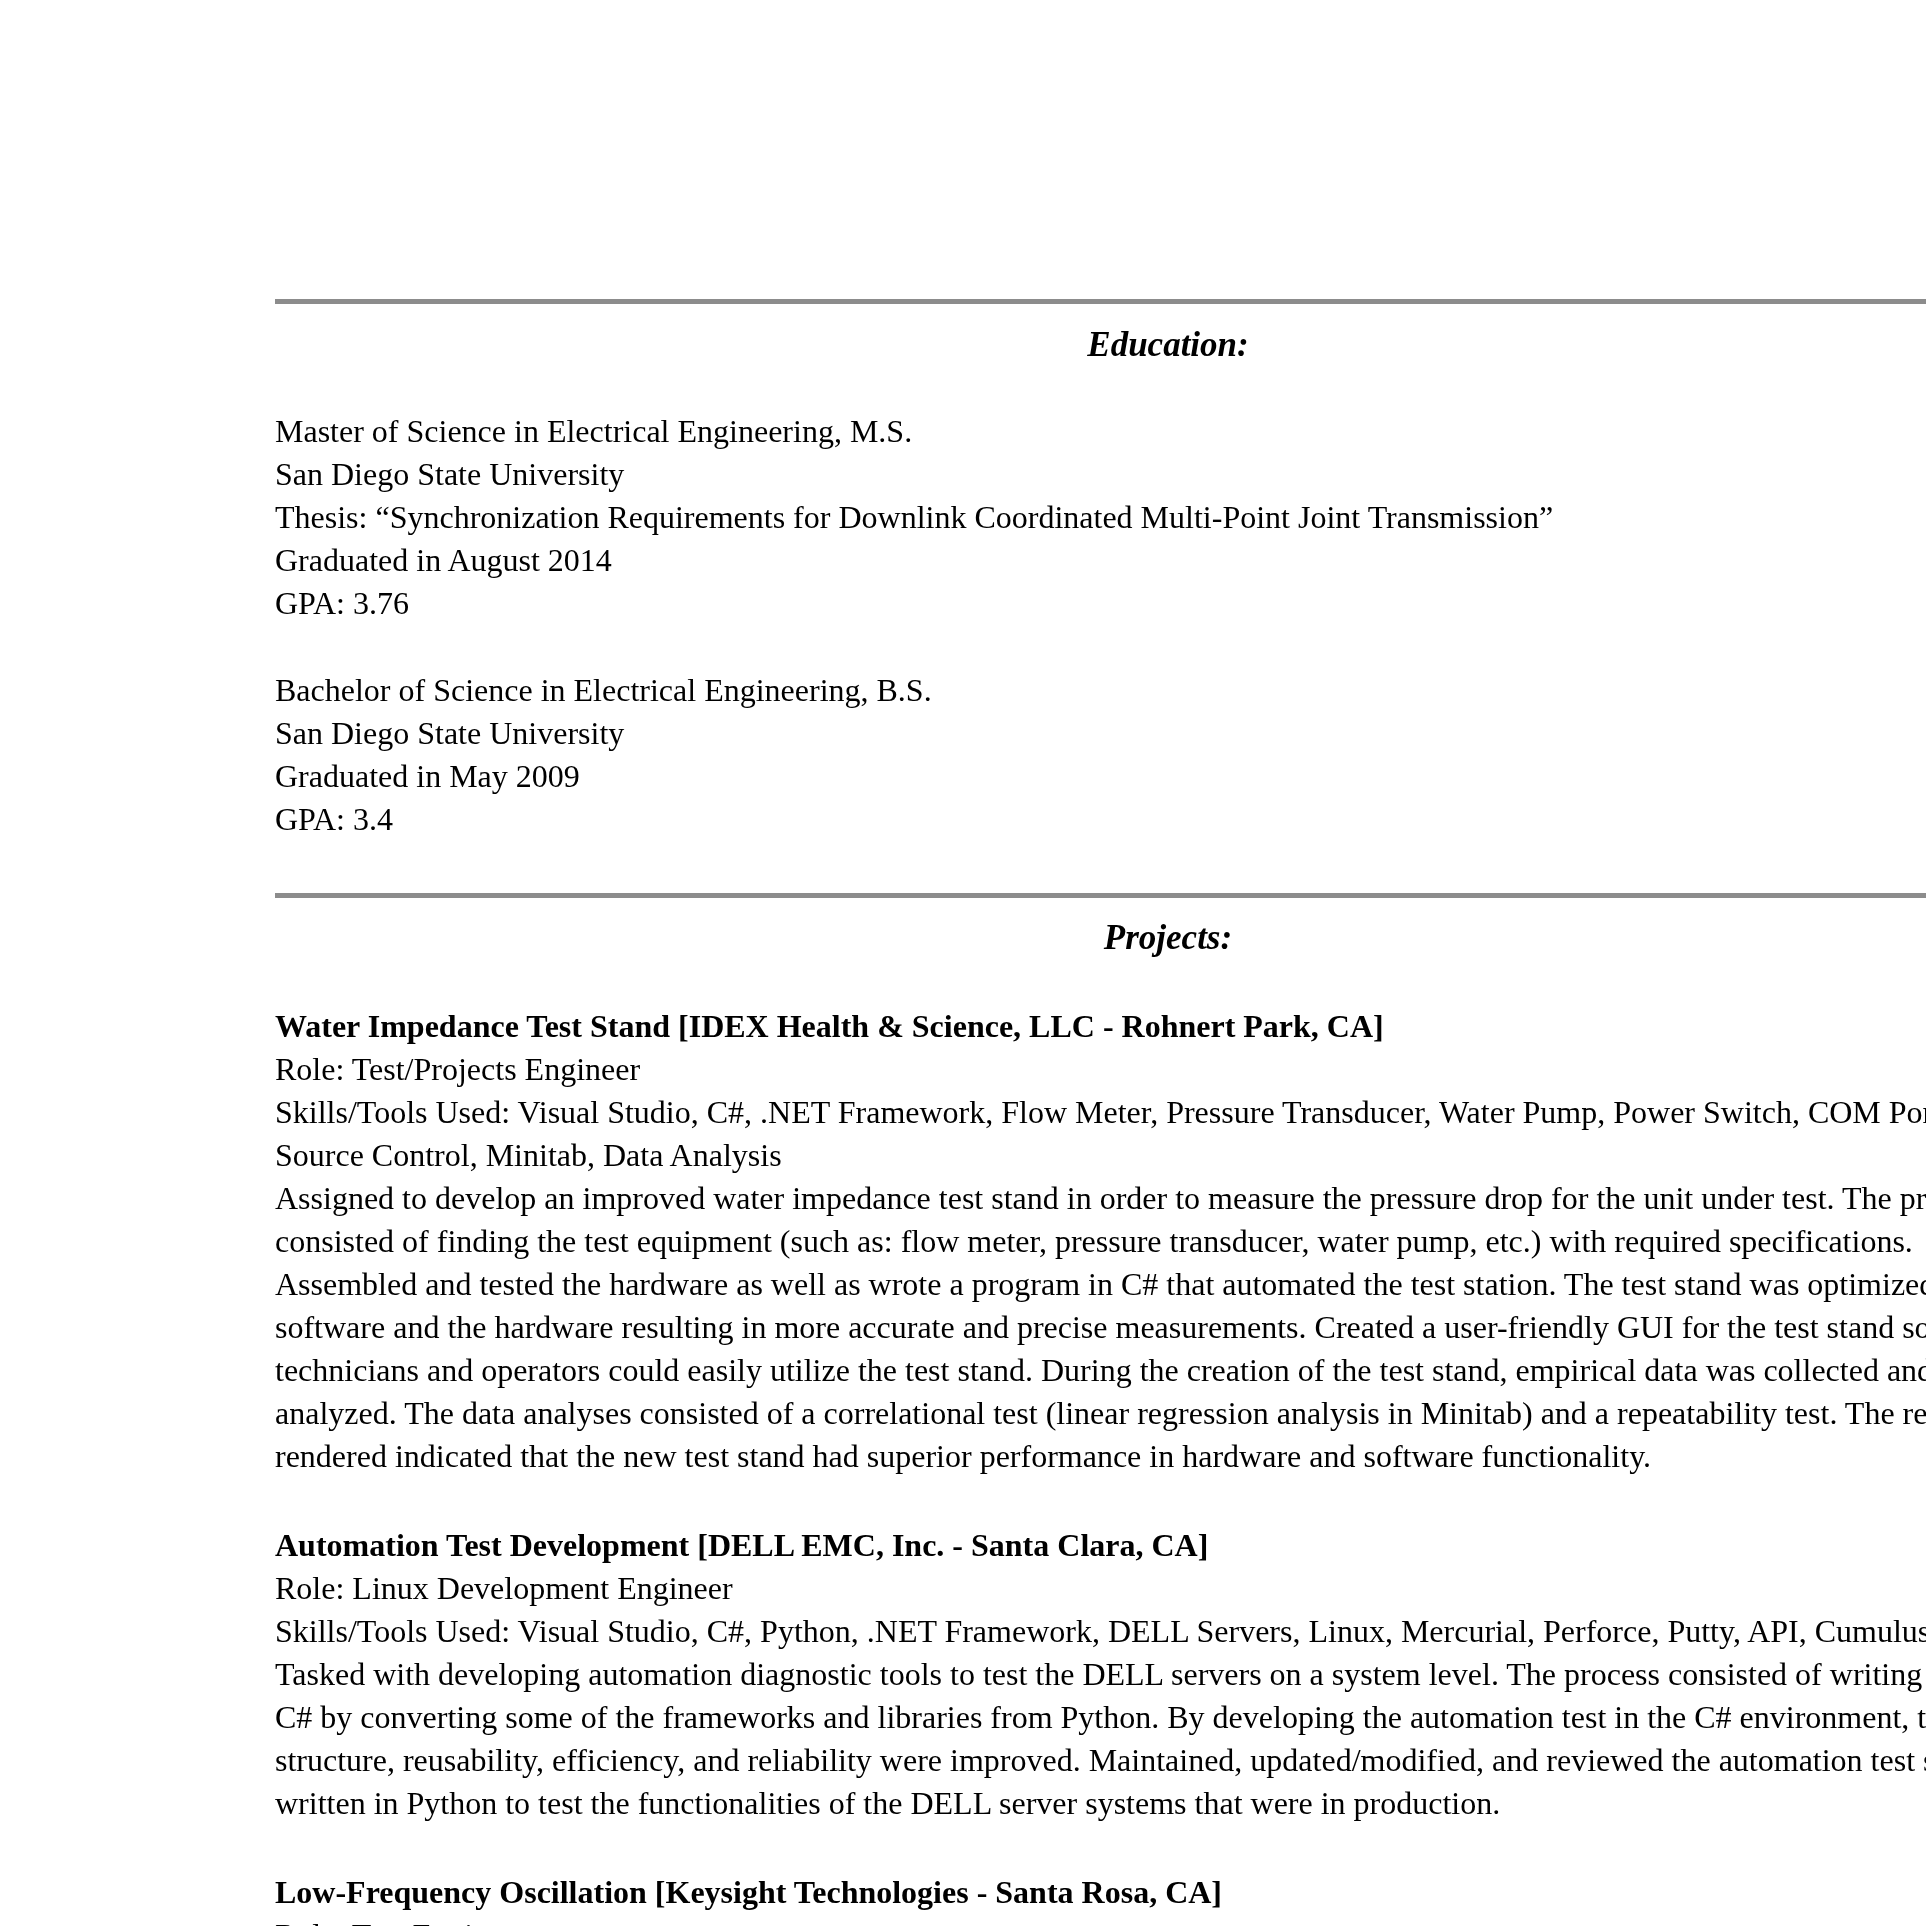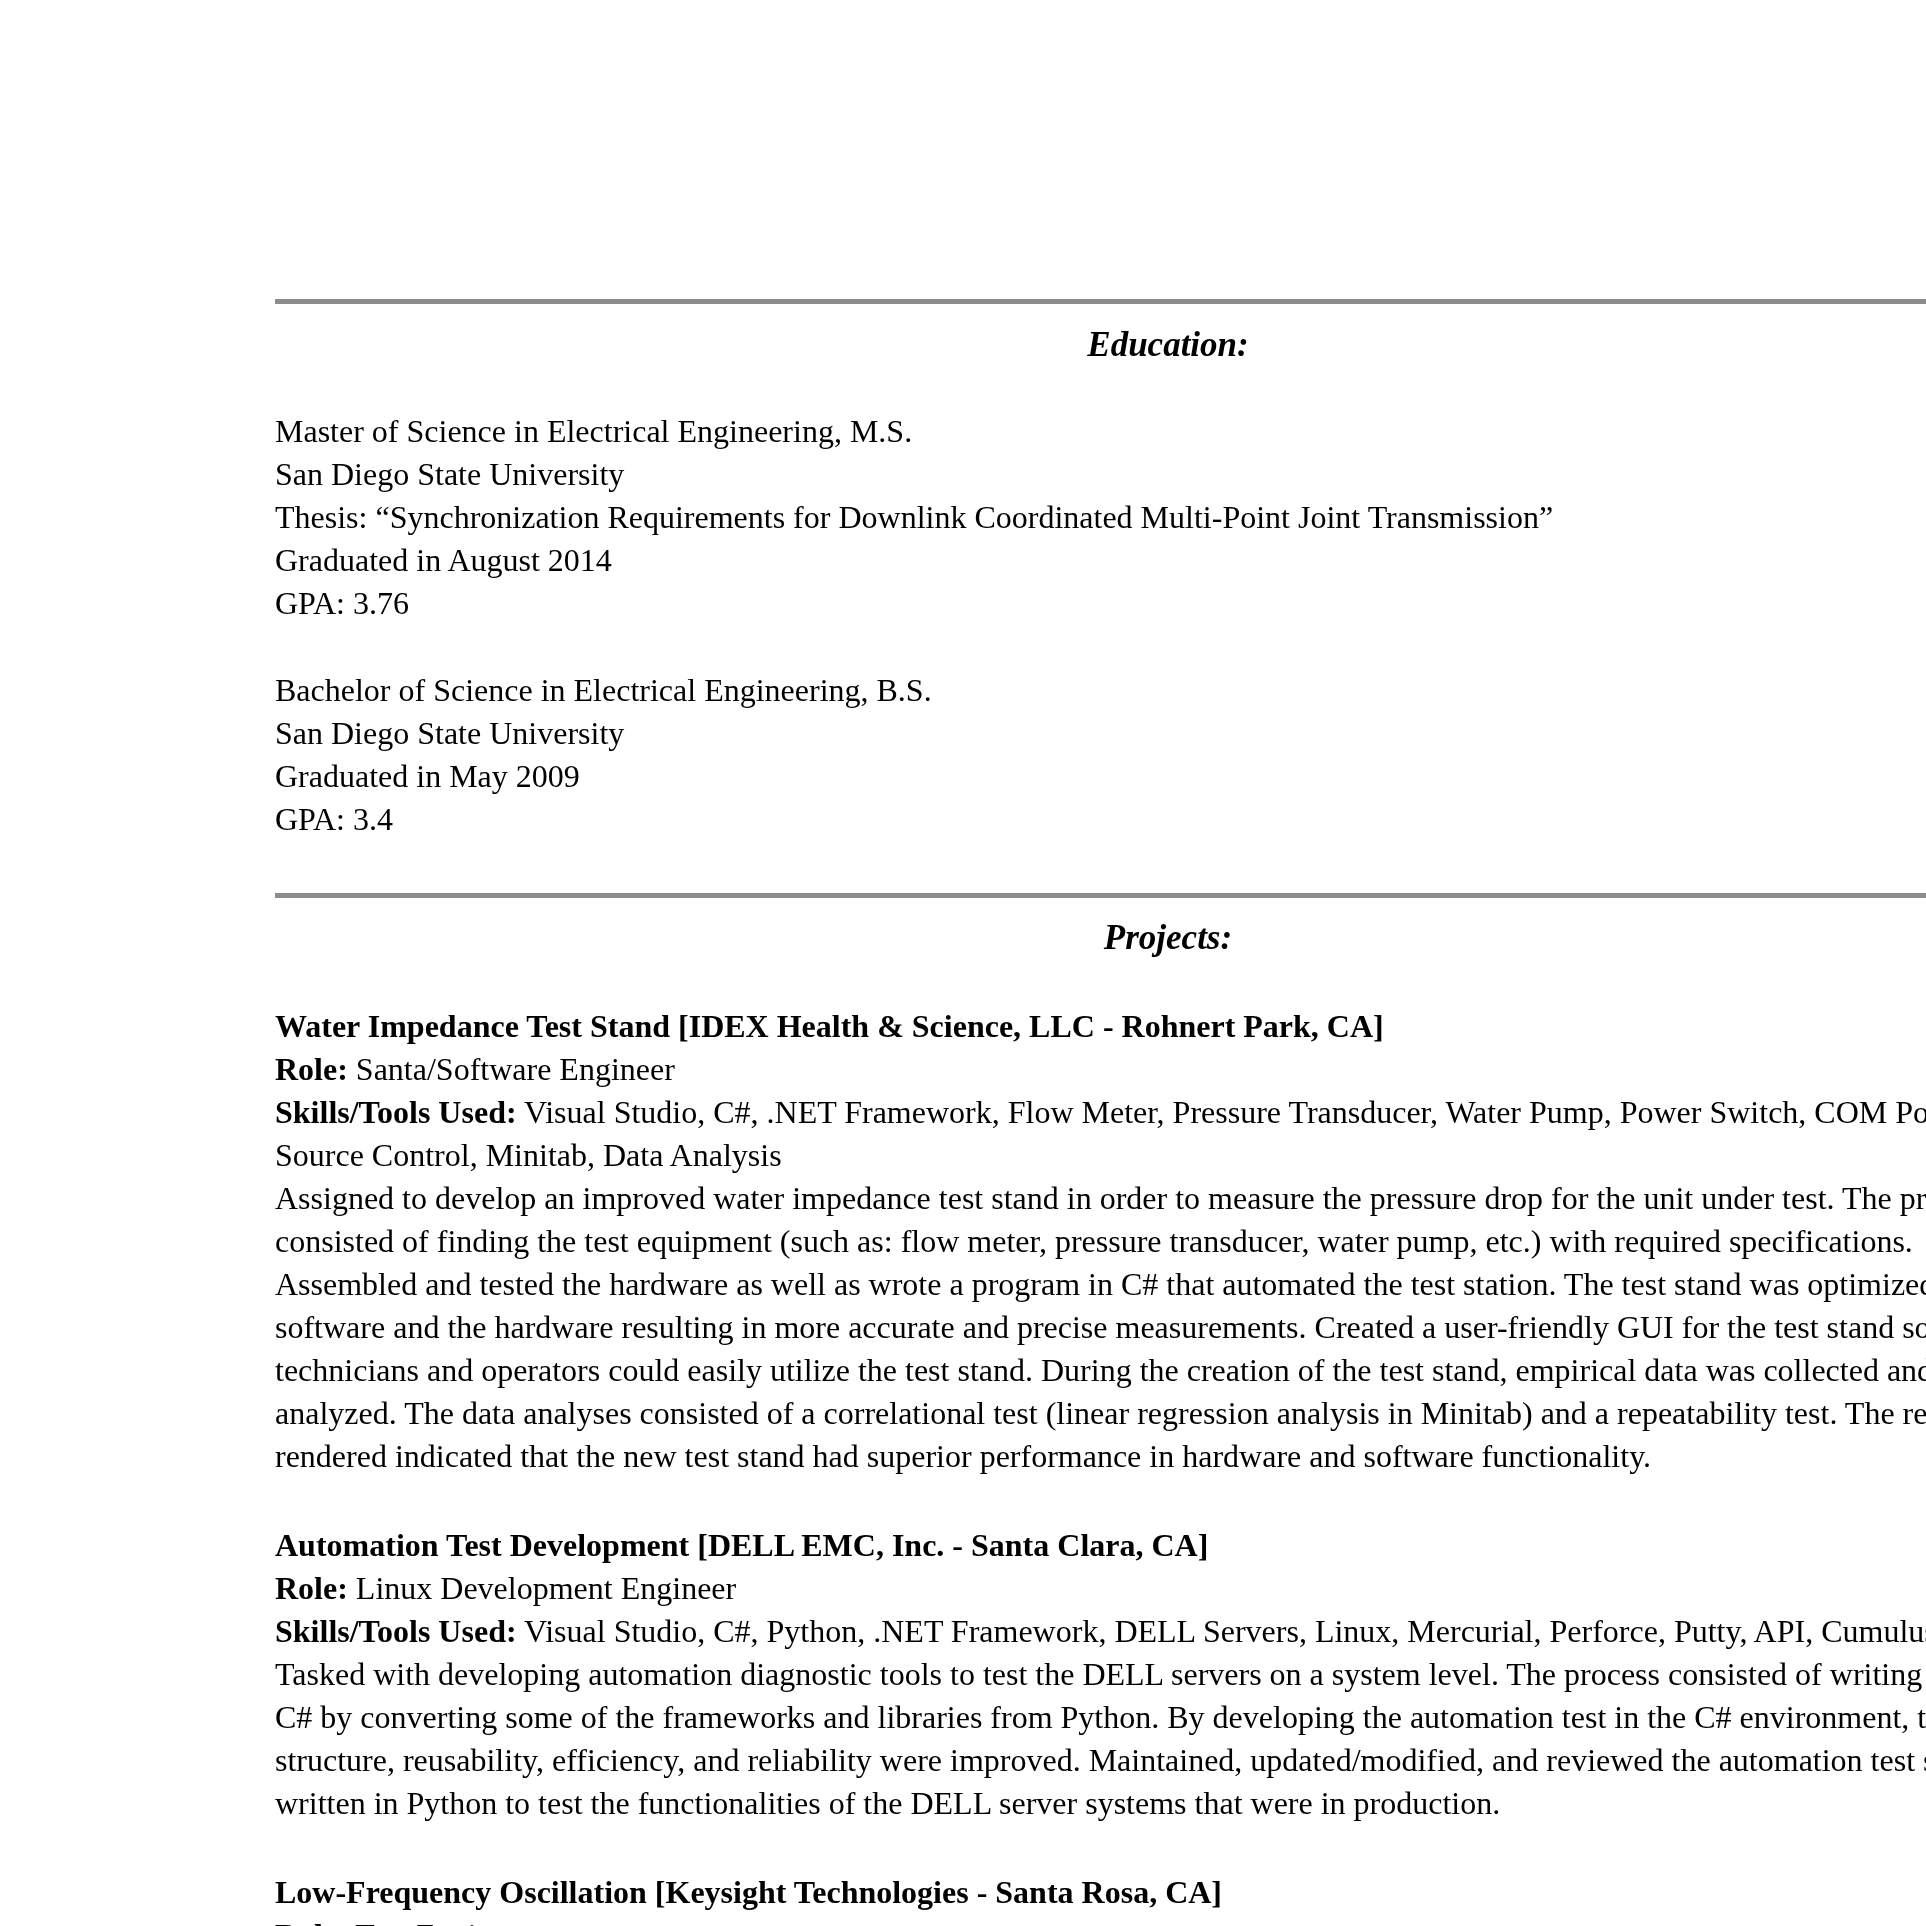--- a/index.html
+++ b/index.html
@@ -29,21 +29,21 @@
     text-align: center;
     font-weight: bold;
     font-style: italic;
     font-size: 35px;
   }
   .edu-entry-first { margin-top: 49px; }
   .edu-entry { margin-top: 44px; }
   .project-first { margin-top: 53px; }
   .project { margin-top: 46px; }
   .proj-title { font-weight: bold; }
-  .b { font-weight: bold; }
+  .b { font-weight: normal; }
   .proj-desc { text-align: left; }
 </style>
 </head>
 <body>
 
 <div class="content">
 
   <div class="rule rule-top" style="border-top-color: rgb(140, 140, 140);"></div>
   <div class="section-heading">Education:</div>
 
@@ -60,21 +60,21 @@
     <div>San Diego State University</div>
     <div>Graduated in May 2009</div>
     <div>GPA: 3.4</div>
   </div>
 
   <div class="rule rule-projects" style="border-top-color: rgb(140, 140, 140);"></div>
   <div class="section-heading">Projects:</div>
 
   <div class="project project-first">
     <div class="proj-title">Water Impedance Test Stand [IDEX Health &amp; Science, LLC - Rohnert Park, CA]</div>
-    <div><span class="b">Role:</span> <span>Santa/Software Engineer</span></div>
+    <div><span class="b">Role:</span> <span>Test/Projects Engineer</span></div>
     <div><span class="b">Skills/Tools Used:</span> <span>Visual Studio, C#, .NET Framework, Flow Meter, Pressure Transducer, Water Pump, Power Switch, COM Ports, Git Source Control, Minitab, Data Analysis</span></div>
     <div class="proj-desc">Assigned to develop an improved water impedance test stand in order to measure the pressure drop for the unit under test. The process consisted of finding the test equipment (such as: flow meter, pressure transducer, water pump, etc.) with required specifications. Assembled and tested the hardware as well as wrote a program in C# that automated the test station. The test stand was optimized in the software and the hardware resulting in more accurate and precise measurements. Created a user-friendly GUI for the test stand so that the technicians and operators could easily utilize the test stand. During the creation of the test stand, empirical data was collected and analyzed. The data analyses consisted of a correlational test (linear regression analysis in Minitab) and a repeatability test. The results rendered indicated that the new test stand had superior performance in hardware and software functionality.</div>
   </div>
 
   <div class="project">
     <div class="proj-title">Automation Test Development [DELL EMC, Inc. - Santa Clara, CA]</div>
     <div><span class="b">Role:</span> <span>Linux Development Engineer</span></div>
     <div><span class="b">Skills/Tools Used:</span> <span>Visual Studio, C#, Python, .NET Framework, DELL Servers, Linux, Mercurial, Perforce, Putty, API, Cumulus Network</span></div>
     <div class="proj-desc">Tasked with developing automation diagnostic tools to test the DELL servers on a system level. The process consisted of writing the test in C# by converting some of the frameworks and libraries from Python. By developing the automation test in the C# environment, the test structure, reusability, efficiency, and reliability were improved. Maintained, updated/modified, and reviewed the automation test scripts written in Python to test the functionalities of the DELL server systems that were in production.</div>
   </div>

